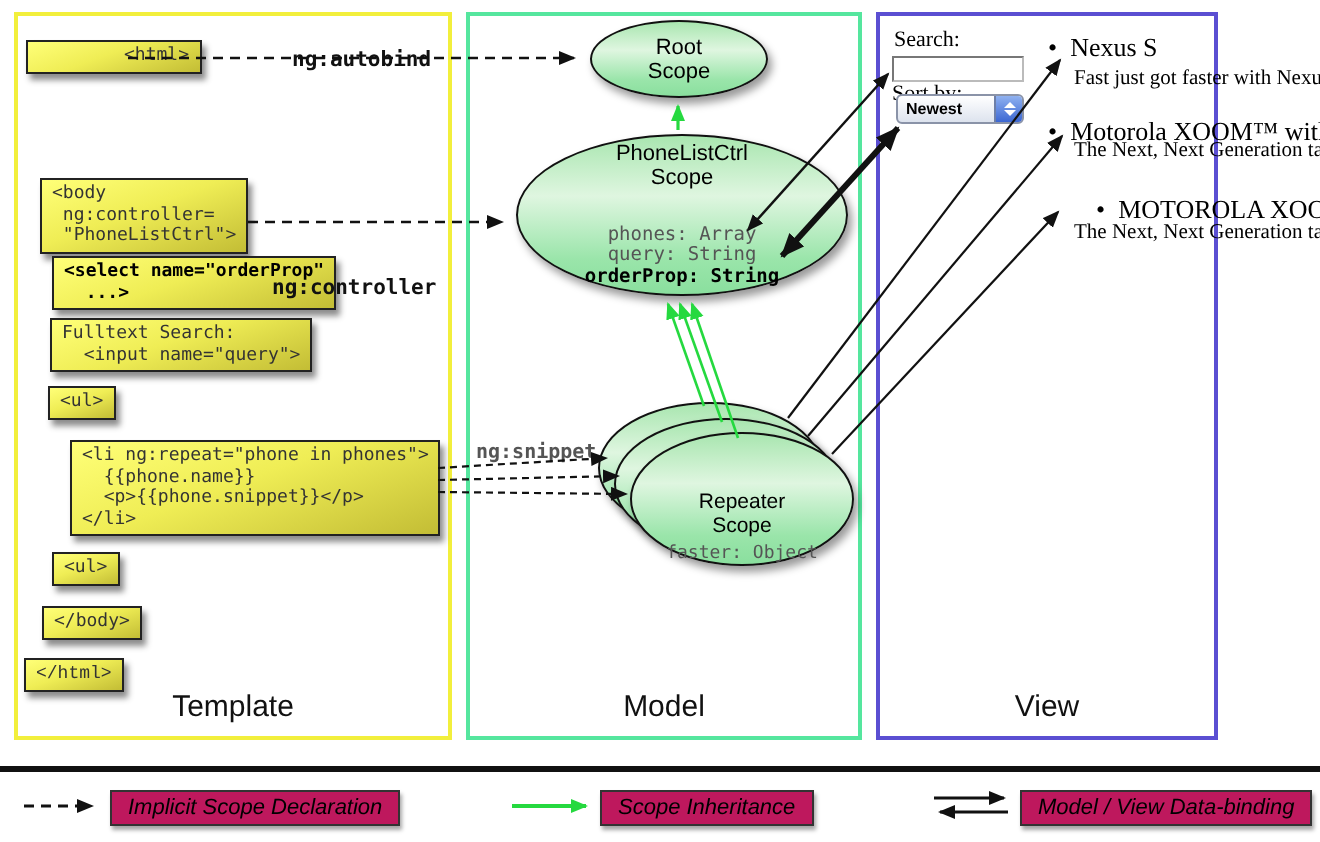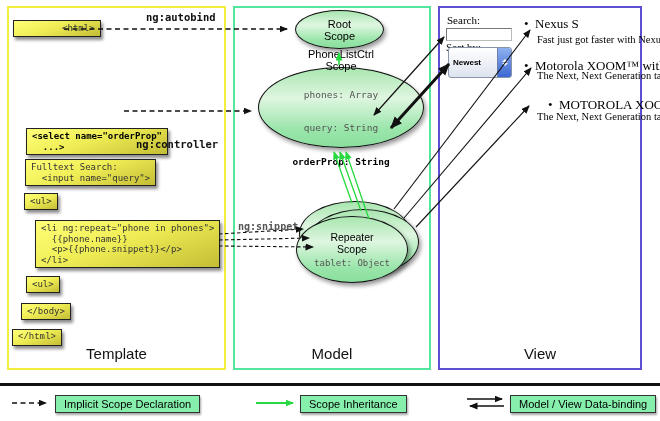--- a/index.html
+++ b/index.html
@@ -1,48 +1,48 @@
 <!DOCTYPE html>
 <html><head>
 <meta charset="utf-8">
 <style>
   html,body{margin:0;padding:0;background:#fff;}
   #stage{position:relative;width:660px;height:421px;background:#fff;overflow:hidden;
          font-family:"Liberation Sans",sans-serif;}
   .panel{position:absolute;top:6px;height:364px;border:2px solid;background:#fff;box-sizing:border-box;}
   #panel-template{left:7px;width:219px;border-color:#f2ef3c;}
   #panel-model{left:233px;width:198px;border-color:#55e69e;}
-  #panel-view{left:438px;width:204px;border-color:#5b4fd2;}
+  #panel-view{left:438px;width:171px;border-color:#5b4fd2;}
   .panel-title{position:absolute;bottom:6px;left:0;right:0;text-align:center;
                font-size:15px;color:#111;}
   .code-box{position:absolute;white-space:pre;font-family:"DejaVu Sans Mono",monospace;
             font-size:9px;line-height:10.5px;color:#333;padding:2px 5px;
             background:linear-gradient(160deg,#ffff78 0%,#efed55 45%,#c3bd35 100%);
             border:1px solid #222;box-shadow:2px 3px 3px rgba(0,0,0,.45);}
   .code-bold{font-weight:bold;color:#000;}
   .arrow-label{position:absolute;font-family:"DejaVu Sans Mono",monospace;
                font-weight:bold;font-size:10.5px;color:#111;white-space:nowrap;}
   .ellipse{position:absolute;border:1.5px solid #111;border-radius:50%;
            background:linear-gradient(180deg,#a9e6b0 0%,#dff6e0 38%,#9ae5aa 78%,#8adf9e 100%);
            box-shadow:2px 3px 4px rgba(0,0,0,.4);box-sizing:border-box;
            display:flex;flex-direction:column;align-items:center;justify-content:center;}
   .scope-title{white-space:pre-line;text-align:center;font-size:11px;line-height:12px;color:#000;}
-  .scope-prop{font-family:"DejaVu Sans Mono",monospace;font-size:9.5px;line-height:10.5px;color:#555;white-space:pre;margin-top:23px;}
+  .scope-prop{font-family:"DejaVu Sans Mono",monospace;font-size:9.5px;line-height:10.5px;color:#555;white-space:pre;}
   .scope-prop.bold{color:#000;font-weight:bold;}
   .serif{font-family:"Liberation Serif",serif;}
   .view-label{position:absolute;font-size:11px;color:#000;}
   .view-name{position:absolute;font-size:13px;color:#000;white-space:nowrap;}
   .view-snippet{position:absolute;font-size:10.5px;color:#000;white-space:nowrap;}
-  .legend-box{position:absolute;top:395px;background:#86efac;border:1.5px solid #333;
+  .legend-box{position:absolute;top:395px;background:#be185d;border:1.5px solid #333;
               box-shadow:1px 2px 2px rgba(0,0,0,.35);font-size:11px;color:#000;
-              padding:2px 8px;white-space:nowrap;}
+              padding:2px 8px;white-space:nowrap;font-style:italic;}
   #overlay{position:absolute;left:0;top:0;width:660px;height:421px;pointer-events:none;}
   #search-input{position:absolute;left:446px;top:28px;width:60px;height:11px;
                 border:1px solid;border-color:#777 #bbb #bbb #777;font-size:9px;padding:0 2px;}
-  #sort-dropdown{position:absolute;left:448px;top:47px;width:64px;height:31px;
+  #sort-dropdown{position:absolute;left:448px;top:47px;width:64px;height:15px;
                  border:1px solid #8a93a8;border-radius:3px;
                  background:linear-gradient(#ffffff,#dde3ee);display:flex;align-items:center;
                  box-sizing:border-box;overflow:hidden;}
   #sort-dropdown .val{flex:1;font-size:8px;font-weight:bold;padding-left:4px;color:#000;}
   #sort-dropdown .btn{width:13px;height:100%;background:linear-gradient(#8fb1f0,#3c67d2);
                       border-left:1px solid #6d7fa8;display:flex;flex-direction:column;
                       align-items:center;justify-content:center;gap:1px;}
   .tri{width:0;height:0;border-left:3px solid transparent;border-right:3px solid transparent;}
   .tri.up{border-bottom:3px solid #fff;}
   .tri.down{border-top:3px solid #fff;}
@@ -56,56 +56,59 @@
     <div class="panel-title">Template</div>
   </div>
   <div class="panel" id="panel-model">
     <div class="panel-title">Model</div>
   </div>
   <div class="panel" id="panel-view">
     <div class="panel-title">View</div>
   </div>
 
   <div class="code-box" style="left:13px;top:20px;padding-left:48px;">&lt;html&gt;</div>
+  <div class="code-box" style="left:20px;top:89px;">&lt;body
+ ng:controller=
+ "PhoneListCtrl"&gt;</div>
   <div class="code-box code-bold" style="left:26px;top:128px;">&lt;select name="orderProp"
   ...&gt;</div>
   <div class="code-box" style="left:25px;top:159px;">Fulltext Search:
   &lt;input name="query"&gt;</div>
   <div class="code-box" style="left:24px;top:193px;">&lt;ul&gt;</div>
   <div class="code-box" style="left:35px;top:220px;">&lt;li ng:repeat="phone in phones"&gt;
   {{phone.name}}
   &lt;p&gt;{{phone.snippet}}&lt;/p&gt;
 &lt;/li&gt;</div>
   <div class="code-box" style="left:26px;top:276px;">&lt;ul&gt;</div>
   <div class="code-box" style="left:21px;top:303px;">&lt;/body&gt;</div>
   <div class="code-box" style="left:12px;top:329px;font-family:Liberation Mono, monospace;">&lt;/html&gt;</div>
 
-  <div class="arrow-label" style="left:146px;top:11px;">ng:autobind</div>
+  <div class="arrow-label" style="left:146px;top:24px;">ng:autobind</div>
   <div class="arrow-label" style="left:136px;top:94px;margin-top:44px;">ng:controller</div>
   <div class="arrow-label" style="left:238px;top:221px;font-size:10px;color:#555;">ng:snippet</div>
 
   <div class="ellipse" style="left:295px;top:10px;width:89px;height:39px;">
     <div class="scope-title">Root
 Scope</div>
   </div>
 
   <div class="ellipse" style="left:258px;top:67px;width:166px;height:81px;">
     <div class="scope-title">PhoneListCtrl
 Scope</div>
     <div class="scope-prop" style="margin-top:18px;">phones: Array</div>
     <div class="scope-prop">query: String</div>
     <div class="scope-prop bold">orderProp: String</div>
   </div>
 
   <div class="ellipse" style="left:299px;top:201px;width:112px;height:66px;"></div>
   <div class="ellipse" style="left:307px;top:209px;width:112px;height:66px;"></div>
-  <div class="ellipse" style="left:296px;top:216px;width:112px;height:67px;">
+  <div class="ellipse" style="left:315px;top:216px;width:112px;height:67px;justify-content:flex-end;">
     <div class="scope-title" style="font-size:10.5px;">Repeater
 Scope</div>
-    <div class="scope-prop" style="margin-top:3px;font-size:9px;">tablet: Object</div>
+    <div class="scope-prop" style="margin-top:3px;font-size:9px;">faster: Object</div>
   </div>
 
   <div class="view-label serif" style="left:447px;top:14px;">Search:</div>
   <input id="search-input" style="">
   <div class="view-label serif" style="left:446px;top:41px;">Sort by:</div>
   <div id="sort-dropdown">
     <span class="val">Newest</span>
     <span class="btn">
         <span class="tri up"></span>
         <span class="tri down"></span>

